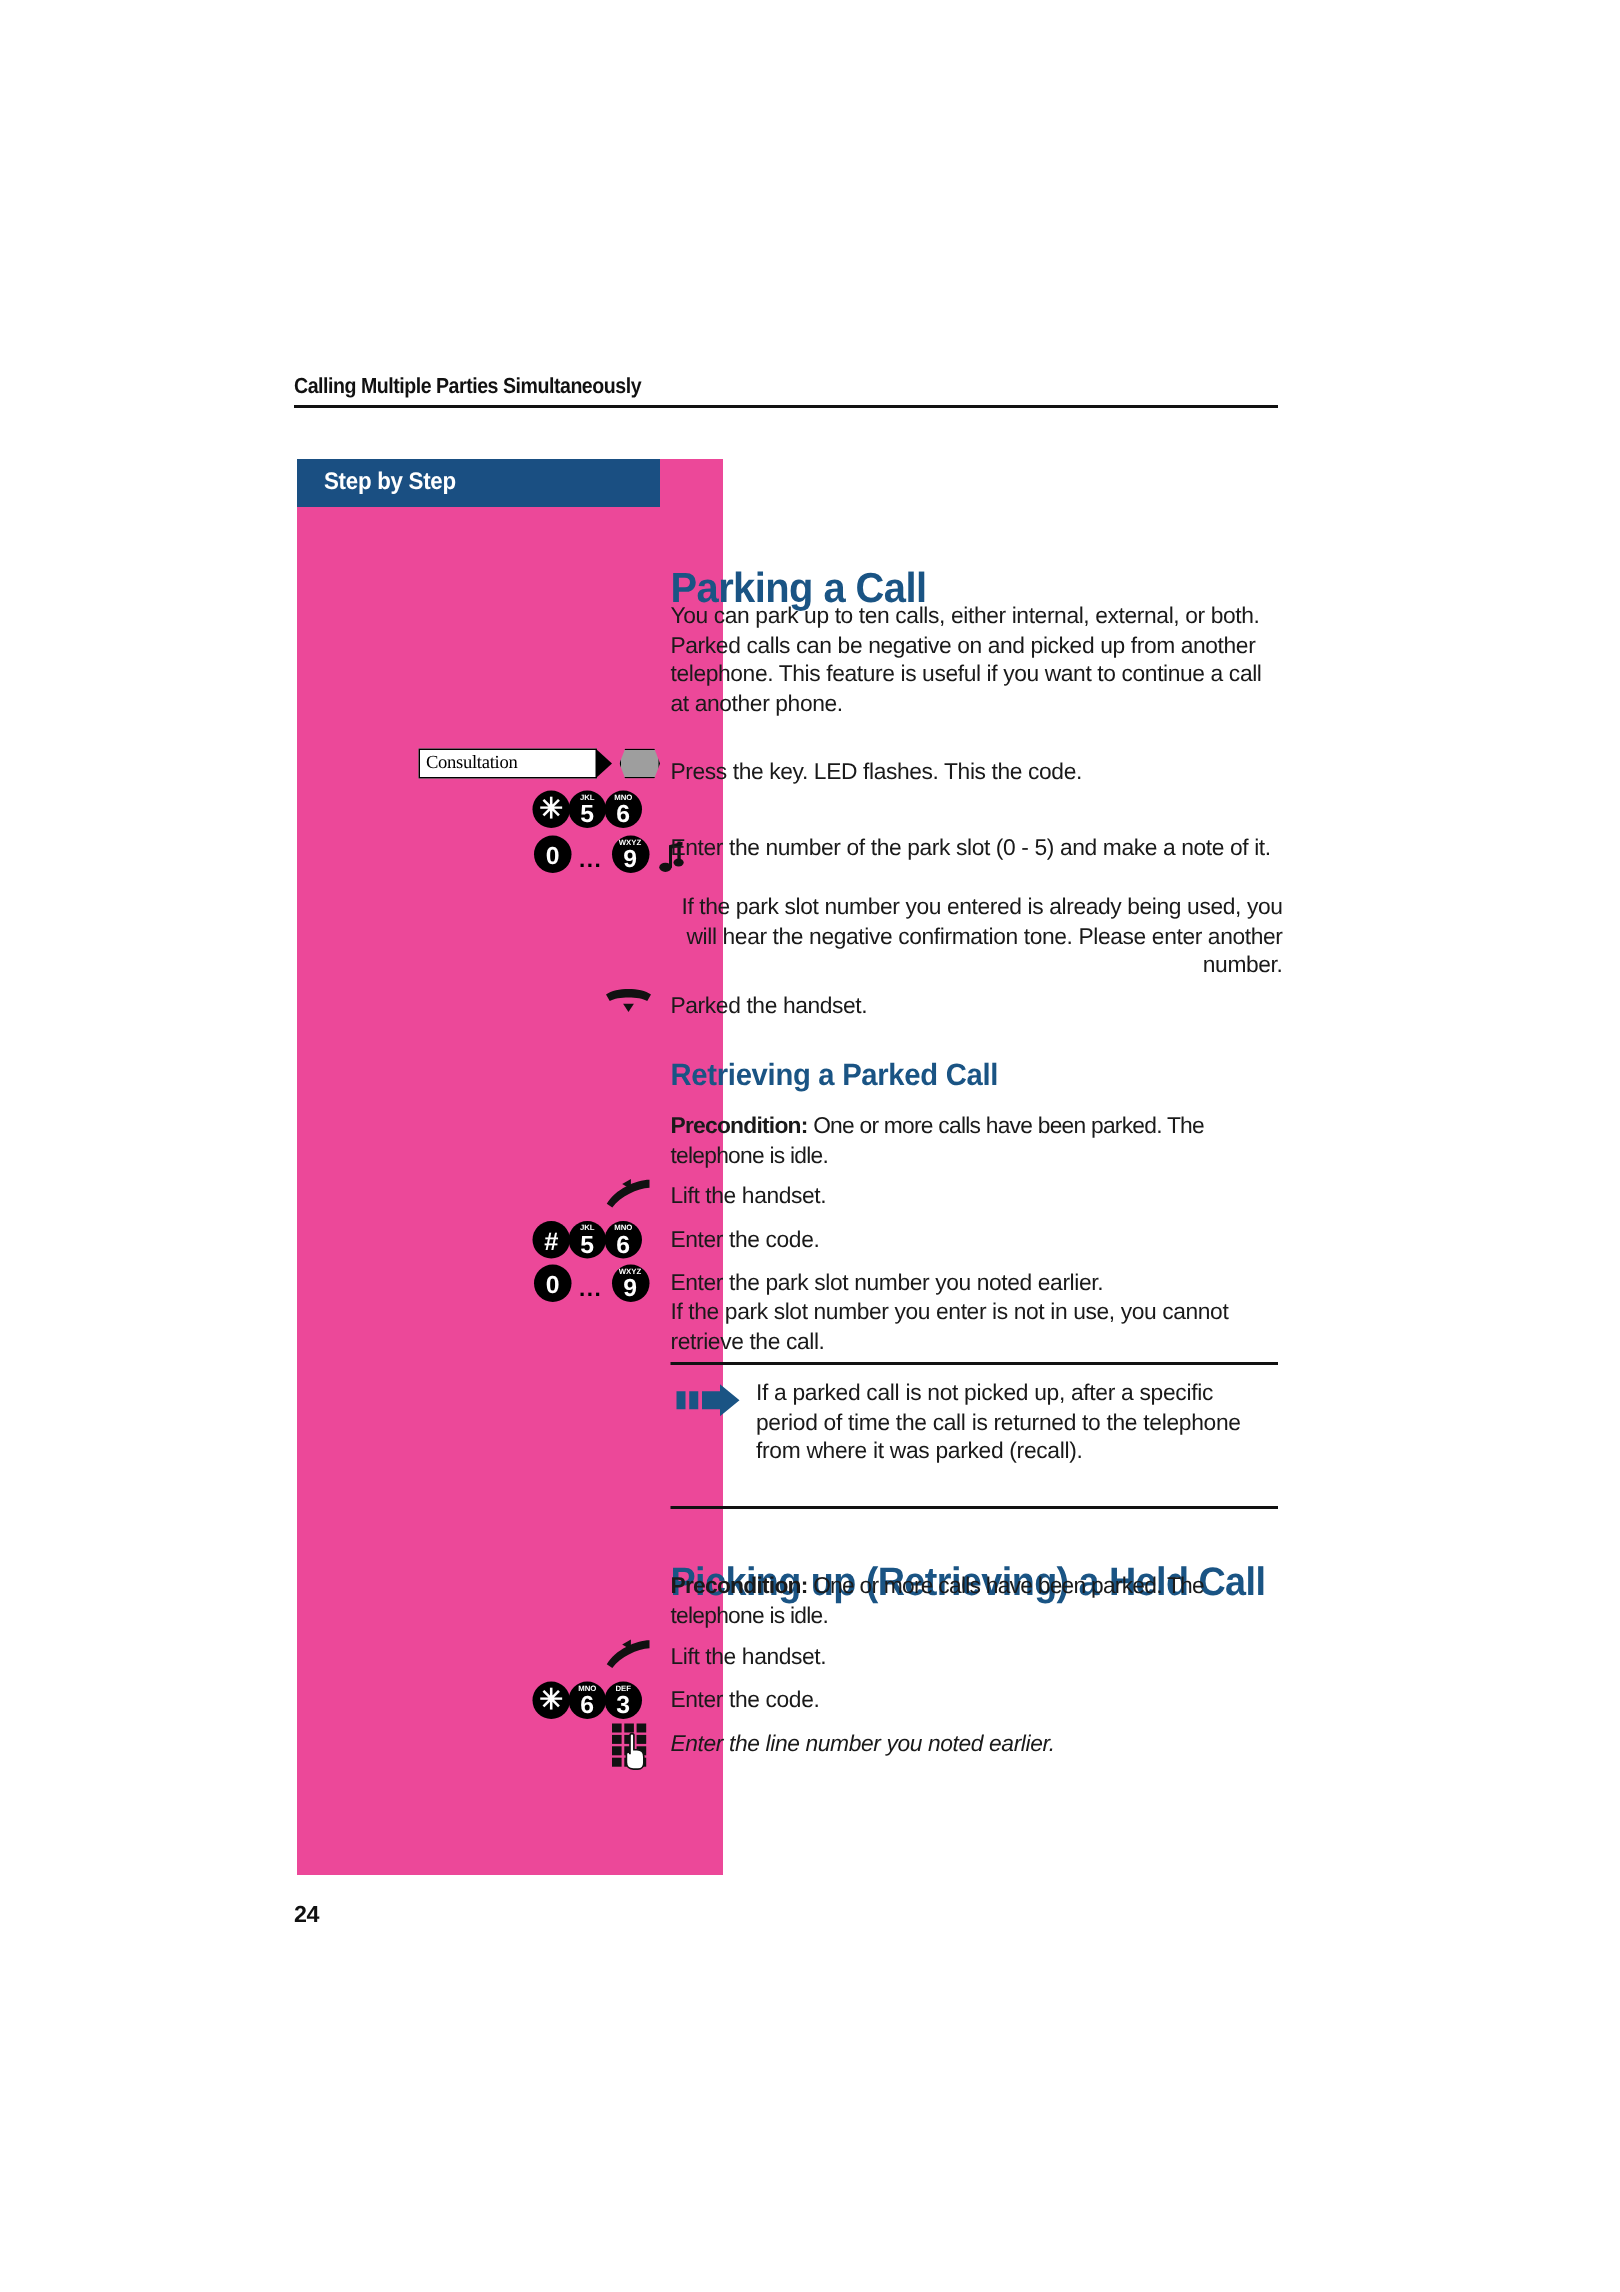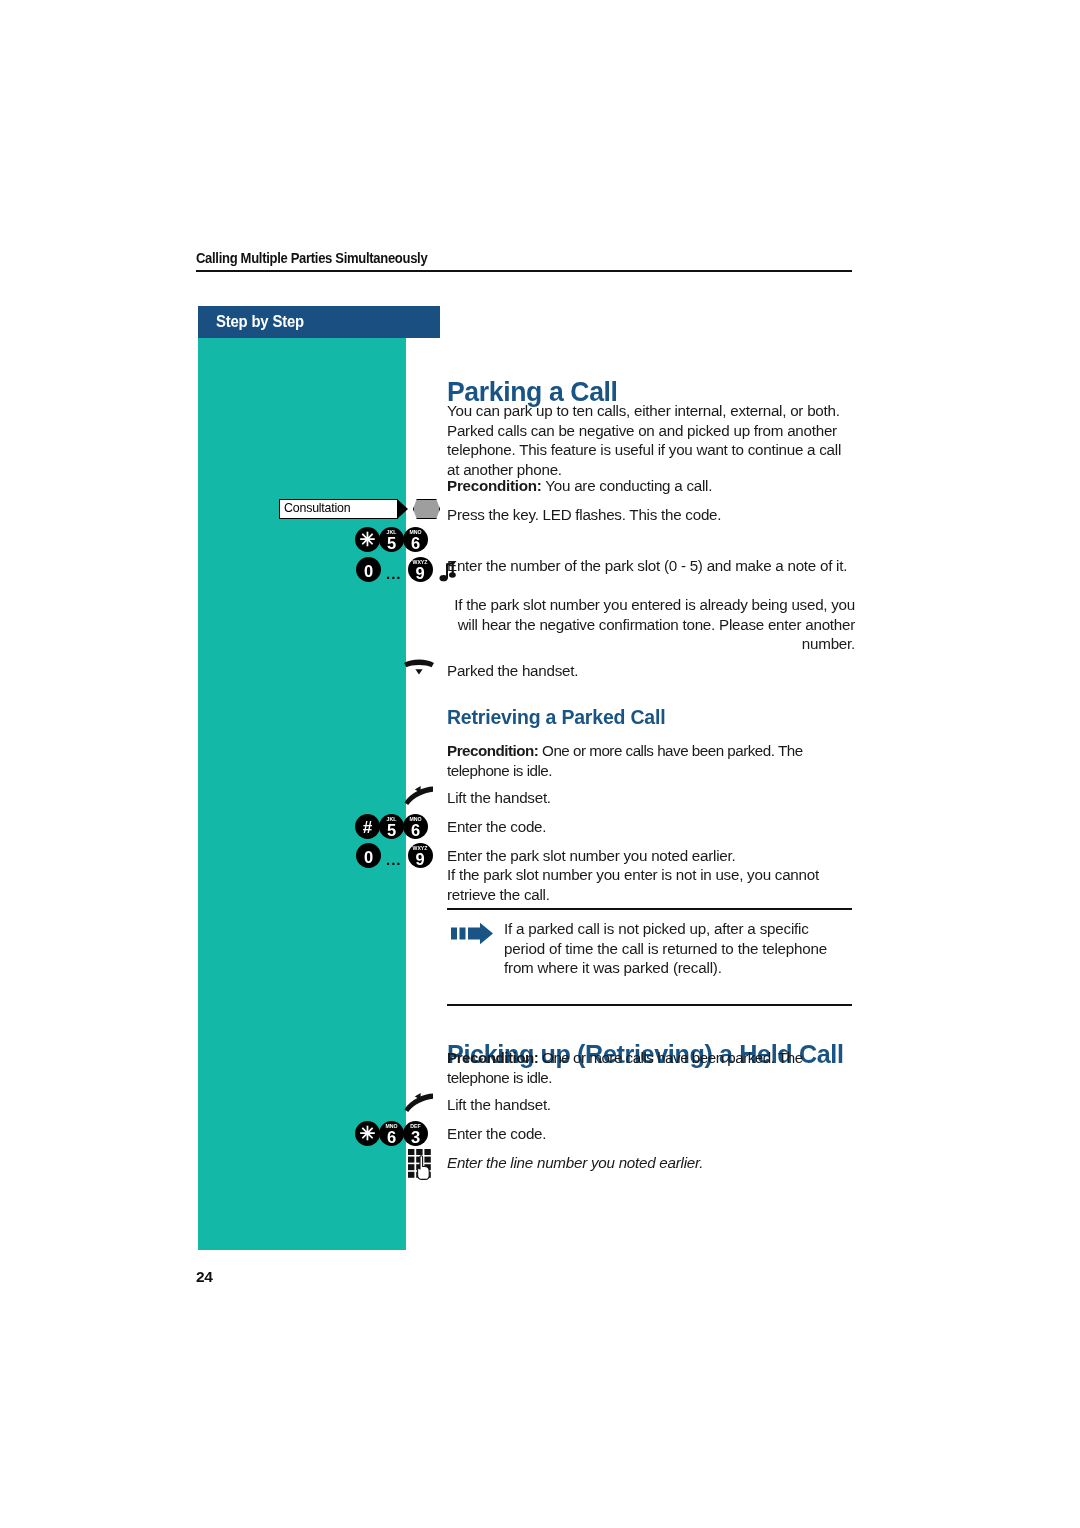--- a/index.html
+++ b/index.html
@@ -44,23 +44,23 @@
     margin-top: 4px;
     border-top: 2.6px solid #111111;
     width: 656px;
   }
 
   
   .sidebar {
     position: absolute;
     left: 198px;
     top: 306px;
-    width: 208px;
+    width: 284px;
     height: 944px;
-    background: #14b8a6;
+    background: #ec4899;
   }
   .sidebar-header {
     position: absolute;
     left: 0; top: 0;
     width: 242px;
     height: 32px;
     background: #1a4f82;
   }
   .sidebar-header-label {
     position: absolute;
@@ -262,25 +262,22 @@
   <div class="sidebar">
     <div class="sidebar-header">
       <div class="sidebar-header-label">Step by Step</div>
     </div>
   </div>
 
   <h1 class="section-title" style="position:absolute; left:447px; top:340px;">Parking a Call</h1>
 
   <p class="row-text" style="top:386px;">You can park up to ten calls, either internal, external, or both. Parked calls can be negative on and picked up from another telephone. This feature is useful if you want to continue a call at another phone.</p>
 
-  <div class="row-text" style="top:476px;">
-    <span class="lead">Precondition:</span><span> You are conducting a call.</span>
-  </div>
-
-  <div class="icon-cell fkey" style="left:279px; top:499px;">
+
+  <div class="icon-cell fkey" style="left:279px; top:499px;font-family:Liberation Serif, serif;">
     <div class="fkey-label">Consultation</div>
     <div class="fkey-tip"></div>
     <div class="fkey-led"></div>
   </div>
 
   <div class="row-text" style="top:505px;">Press the key. LED flashes. This the code.</div>
 
   <div class="icon-cell keyrow" style="left:355px; top:527px;">
     <div class="key">
       <span class="glyph star">✳</span>

